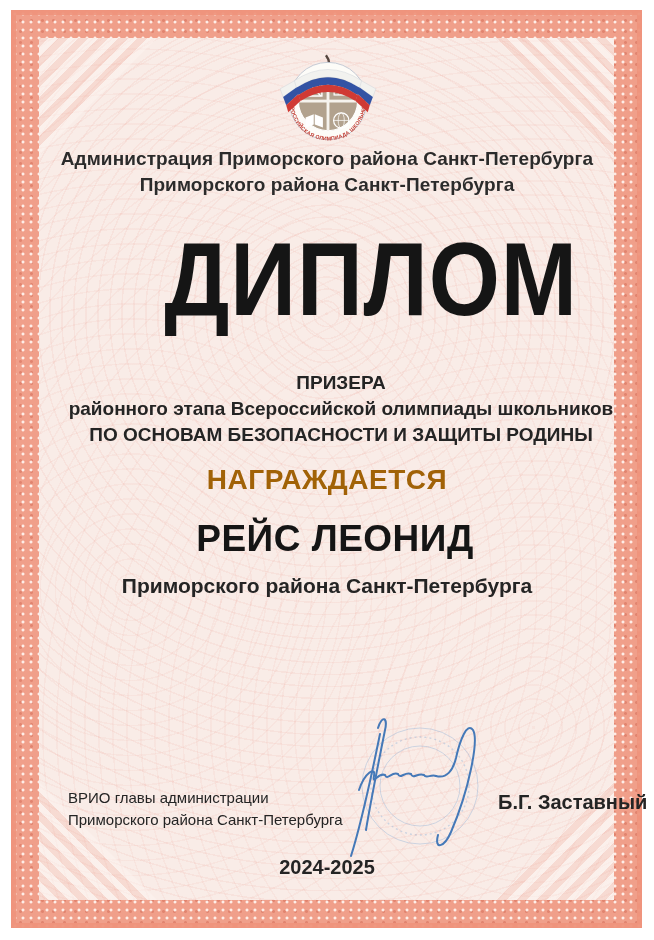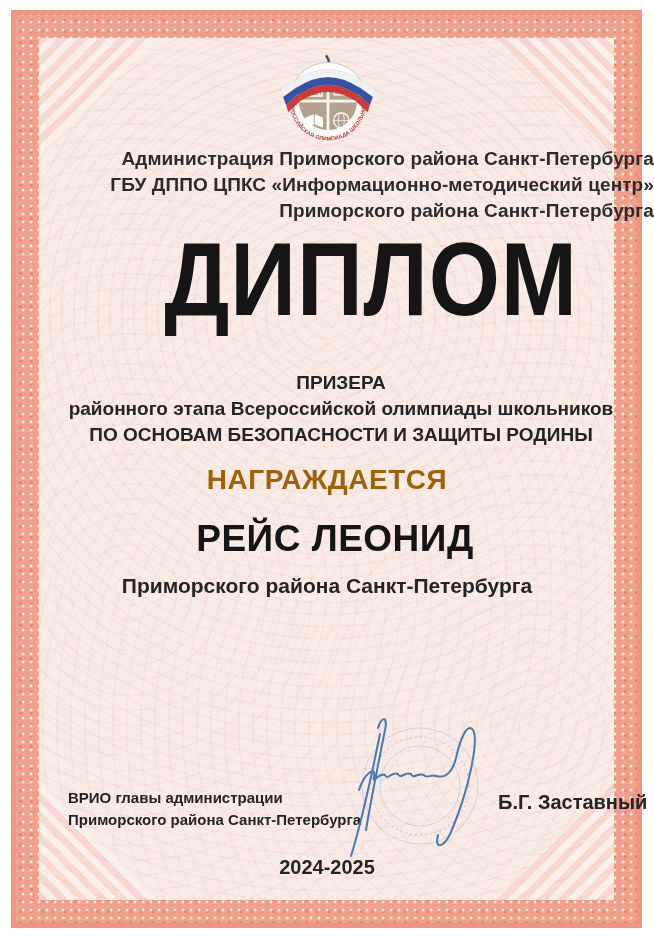--- a/index.html
+++ b/index.html
@@ -33,33 +33,33 @@
   .corner.bl{bottom:0;left:0;clip-path:polygon(0 0,0 100%,100% 100%);
     background:repeating-linear-gradient(45deg, rgba(242,178,162,.55) 0 7px, rgba(253,244,240,.95) 7px 14px);}
   .corner.br{bottom:0;right:0;clip-path:polygon(100% 0,100% 100%,0 100%);
     background:repeating-linear-gradient(135deg, rgba(242,178,162,.55) 0 7px, rgba(253,244,240,.95) 7px 14px);}
 
   .content{position:absolute;inset:0;}
   .centered{position:absolute;left:0;width:100%;text-align:center;}
 
   .emblem{position:absolute;left:275px;top:52px;width:106px;height:90px;}
 
-  .org-header{top:146px;font-size:19px;line-height:26px;font-weight:600;color:#2b2b2b;letter-spacing:.1px;text-align:right;}
+  .org-header{top:146px;font-size:19px;line-height:26px;font-weight:600;color:#2b2b2b;letter-spacing:.1px;}
 
   .diploma-title{top:222px;margin-left:44px;}
   .diploma-title span{
     display:inline-block;font-size:104px;line-height:114px;font-weight:800;color:#151515;
     transform:scaleX(.88);transform-origin:50% 50%;letter-spacing:1px;
   }
   .award{top:370px;font-size:19px;line-height:26px;font-weight:700;color:#242424;padding-left:14px;}
   .awarded{top:464px;font-size:28px;font-weight:700;letter-spacing:.5px;color:#a16207;}
   .recipient-name{top:518px;font-size:37px;font-weight:700;color:#151515;letter-spacing:.5px;padding-left:8px;}
   .recipient-info{top:572px;font-size:21px;line-height:28px;font-weight:600;color:#242424;}
 
-  .sig-position{position:absolute;left:68px;top:787px;font-size:15px;line-height:22px;font-weight:700;color:#242424;text-align:left;}
+  .sig-position{position:absolute;left:68px;top:787px;font-size:15px;line-height:22px;font-weight:400;color:#242424;text-align:left;}
   .sig-art{position:absolute;left:323px;top:710px;width:186px;height:148px;}
   .signer-name{position:absolute;left:498px;top:791px;font-size:20px;font-weight:700;color:#242424;}
   .year{top:856px;font-size:20px;font-weight:700;color:#242424;}
 </style>
 </head>
 <body>
 
 <div class="frame">
   <div class="inner">
     <div class="corner tl"></div>
@@ -122,21 +122,20 @@
       <path d="M96,43 L82,33 L81,40 L93,51 Z" fill="#3353a4"></path>
       <path d="M93,51 L81,40 L79,47 L91,58 Z" fill="#d03a34"></path>
       <path d="M19,27 Q52,5 85,27 L83,34 Q52,13 21,34 Z" fill="#f2f2ef" stroke="#c9cdd6" stroke-width="0.4"></path>
       <path d="M21,34 Q52,13 83,34 L81,41 Q52,21 23,41 Z" fill="#3353a4"></path>
       <path d="M23,41 Q52,21 81,41 L79,47 Q52,29 25,47 Z" fill="#d03a34"></path>
     </g>
   </svg>
 
   <div class="centered org-header">
     <div>Администрация Приморского района Санкт-Петербурга</div>
-    <div>ГБУ ДППО ЦПКС «Информационно-методический центр»</div>
     <div>Приморского района Санкт-Петербурга</div>
   </div>
 
   <div class="centered diploma-title">
     <span>ДИПЛОМ</span>
   </div>
 
   <div class="centered award">
     <div>ПРИЗЕРА</div>
     <div>районного этапа Всероссийской олимпиады школьников</div>

